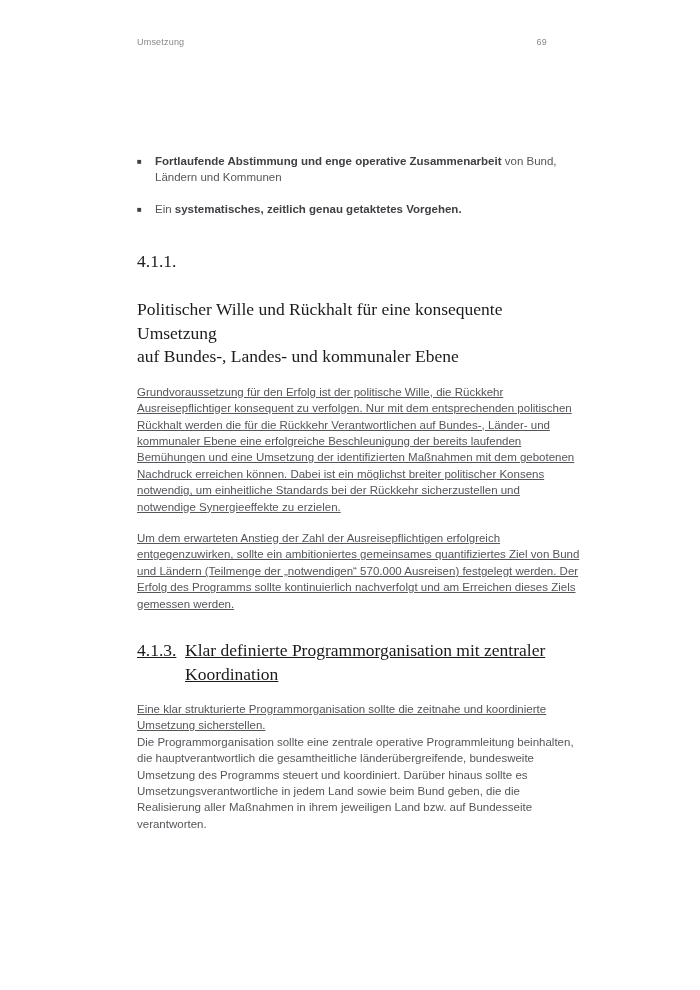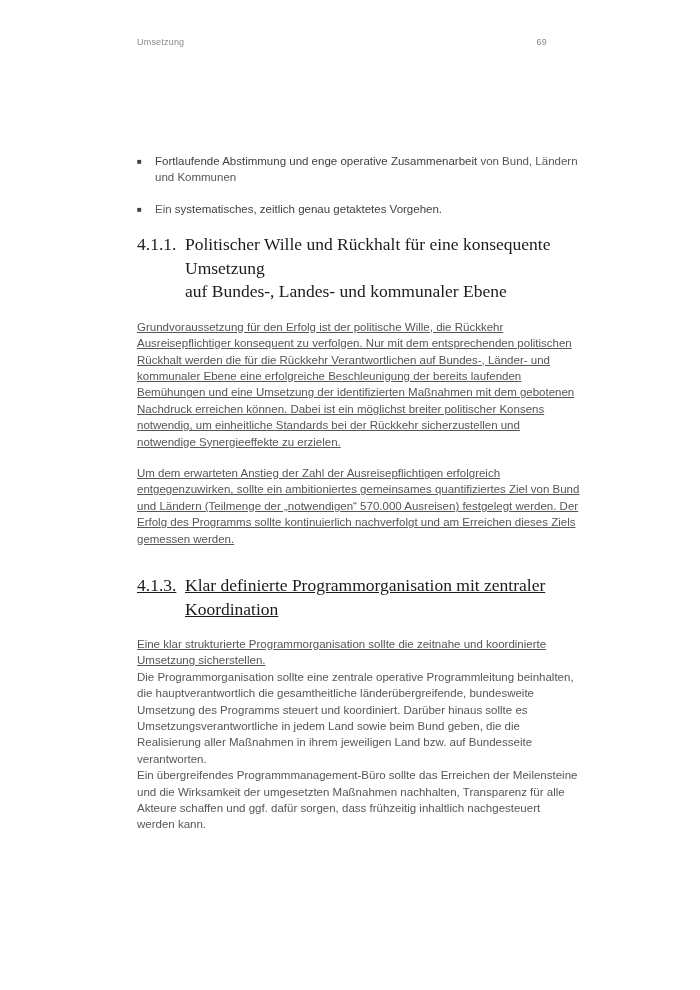--- a/index.html
+++ b/index.html
@@ -42,39 +42,39 @@
     margin-top: 15px;
   }
   .bullet-marker {
     flex: 0 0 18px;
     color: #3f4043;
     font-size: 8px;
     line-height: 16.4px;
     padding-top: 1px;
   }
   .bullet-text b, .bullet-text .bold {
-    font-weight: normal;
+    font-weight: bold;
     color: #3f4043;
   }
   .section-heading {
     display: flex;
     font-family: "Liberation Serif", serif;
     font-size: 17.5px;
     line-height: 23.5px;
     color: #1b1b1b;
     font-weight: 400;
     margin: 0;
   }
   .heading-number {
     flex: 0 0 48px;
   }
   .heading-title {
     flex: 1;
   }
-  .h1-spacer { margin-top: 15px; }
+  .h1-spacer { margin-top: 32px; flex-direction: column; }
   .h2-spacer { margin-top: 23px; }
   .h3-spacer { margin-top: 27px; text-decoration: underline; }
   .para {
     font-size: 11.5px;
     line-height: 16.4px;
     color: #55565a;
     margin: 0;
   }
   .para + .para {
   }
@@ -122,16 +122,15 @@
 
     <h2 class="section-heading h3-spacer">
       <span class="heading-number">4.1.3.</span>
       <span class="heading-title">
         <span>Klar definierte Programmorganisation mit zentraler</span><br>
         <span>Koordination</span>
       </span>
     </h2>
     <p class="para after-heading">Eine klar strukturierte Programmorganisation sollte die zeitnahe und koordinierte Umsetzung sicherstellen.</p>
     <p class="para">Die Programmorganisation sollte eine zentrale operative Programmleitung beinhalten, die hauptverantwortlich die gesamtheitliche länderübergreifende, bundesweite Umsetzung des Programms steuert und koordiniert. Darüber hinaus sollte es Umsetzungsverantwortliche in jedem Land sowie beim Bund geben, die die Realisierung aller Maßnahmen in ihrem jeweiligen Land bzw. auf Bundesseite verantworten.</p>
-    <p class="para">Ein übergreifendes Programmmanagement-Büro sollte das Erreichen der Meilensteine und die Wirksamkeit der umgesetzten Maßnahmen nachhalten, Transparenz für alle Akteure schaffen und ggf. dafür sorgen, dass frühzeitig inhaltlich nachgesteuert werden kann.</p>
 
   </div>
 </div>
 
 </body></html>

